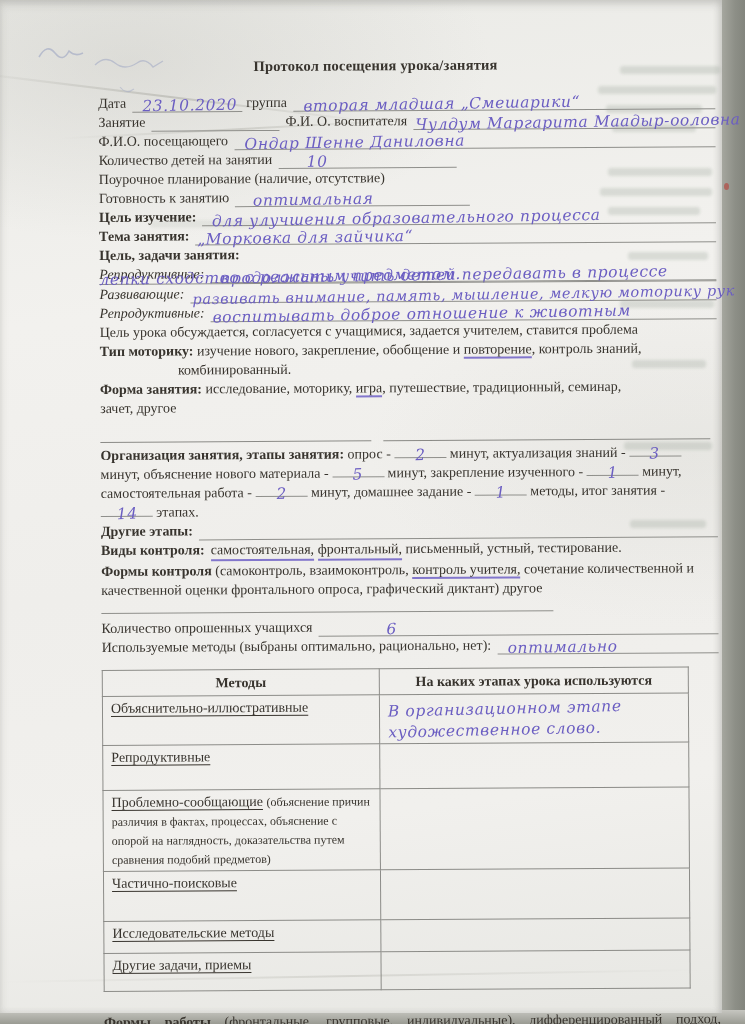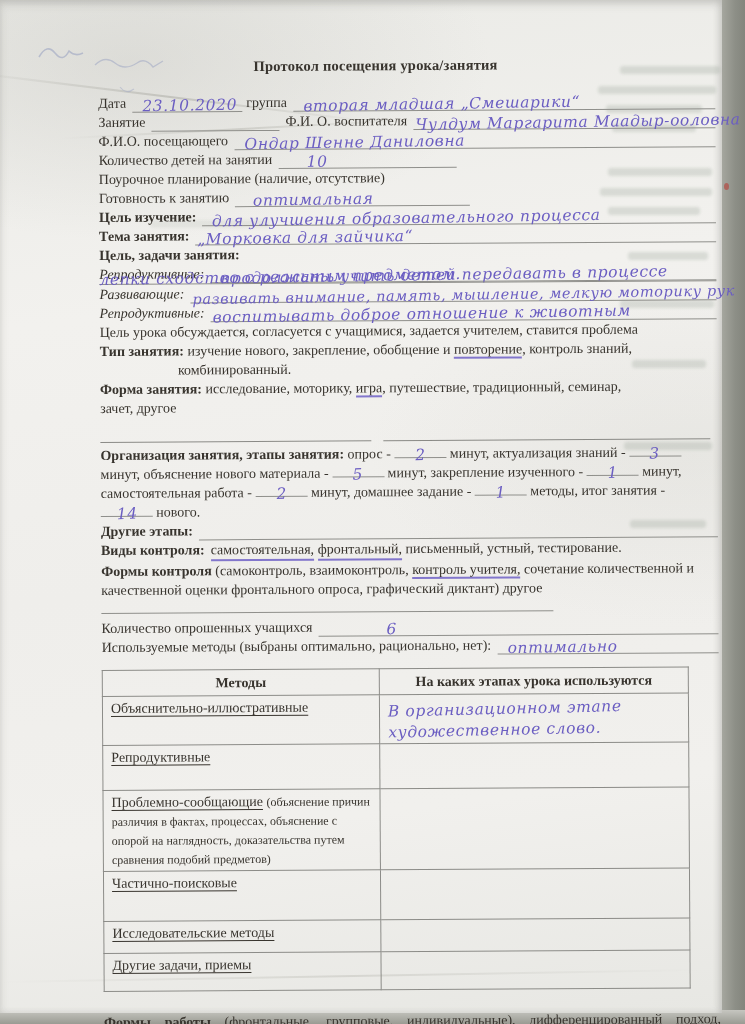--- a/index.html
+++ b/index.html
@@ -195,21 +195,21 @@
       <span class="blank">
           <span class="ink" style="left:2px;">воспитывать доброе отношение к животным</span>
         </span>
     </div>
 
     <div class="line">
       <span>Цель урока обсуждается, согласуется с учащимися, задается учителем, ставится проблема</span>
     </div>
 
     <div class="para">
-      <span class="b">Тип занятия:</span>
+      <span class="b">Тип моторику:</span>
       <span>изучение нового, закрепление, обобщение и</span>
       <span class="hul">повторение</span><span>, контроль знаний,</span>
       <div class="indent2">комбинированный.</div>
     </div>
 
     <div class="para">
       <span class="b">Форма занятия:</span>
       <span>исследование, моторику,</span>
       <span class="hul">игра</span><span>, путешествие, традиционный, семинар,</span>
       <div>зачет, другое</div>
@@ -229,21 +229,21 @@
       <span>минут, объяснение нового материала -</span>
       <span class="iblank num"><span class="ink">5</span></span>
       <span>минут,  закрепление изученного -</span>
       <span class="iblank num"><span class="ink">1</span></span>
       <span>минут, самостоятельная работа -</span>
       <span class="iblank num"><span class="ink">2</span></span>
       <span>минут,  домашнее задание -</span>
       <span class="iblank num"><span class="ink">1</span></span>
       <span>методы, итог занятия -</span>
       <span class="iblank num"><span class="ink">14</span></span>
-      <span>нового.</span>
+      <span>этапах.</span>
     </div>
 
     <div class="line">
       <span class="lbl b">Другие этапы:</span>
       <span class="blank"></span>
     </div>
 
     <div class="line">
       <span class="lbl b">Виды контроля:</span>
       <span class="hul">самостоятельная,</span>&nbsp;<span class="hul">фронтальный,</span>&nbsp;<span>письменный, устный, тестирование.</span>

